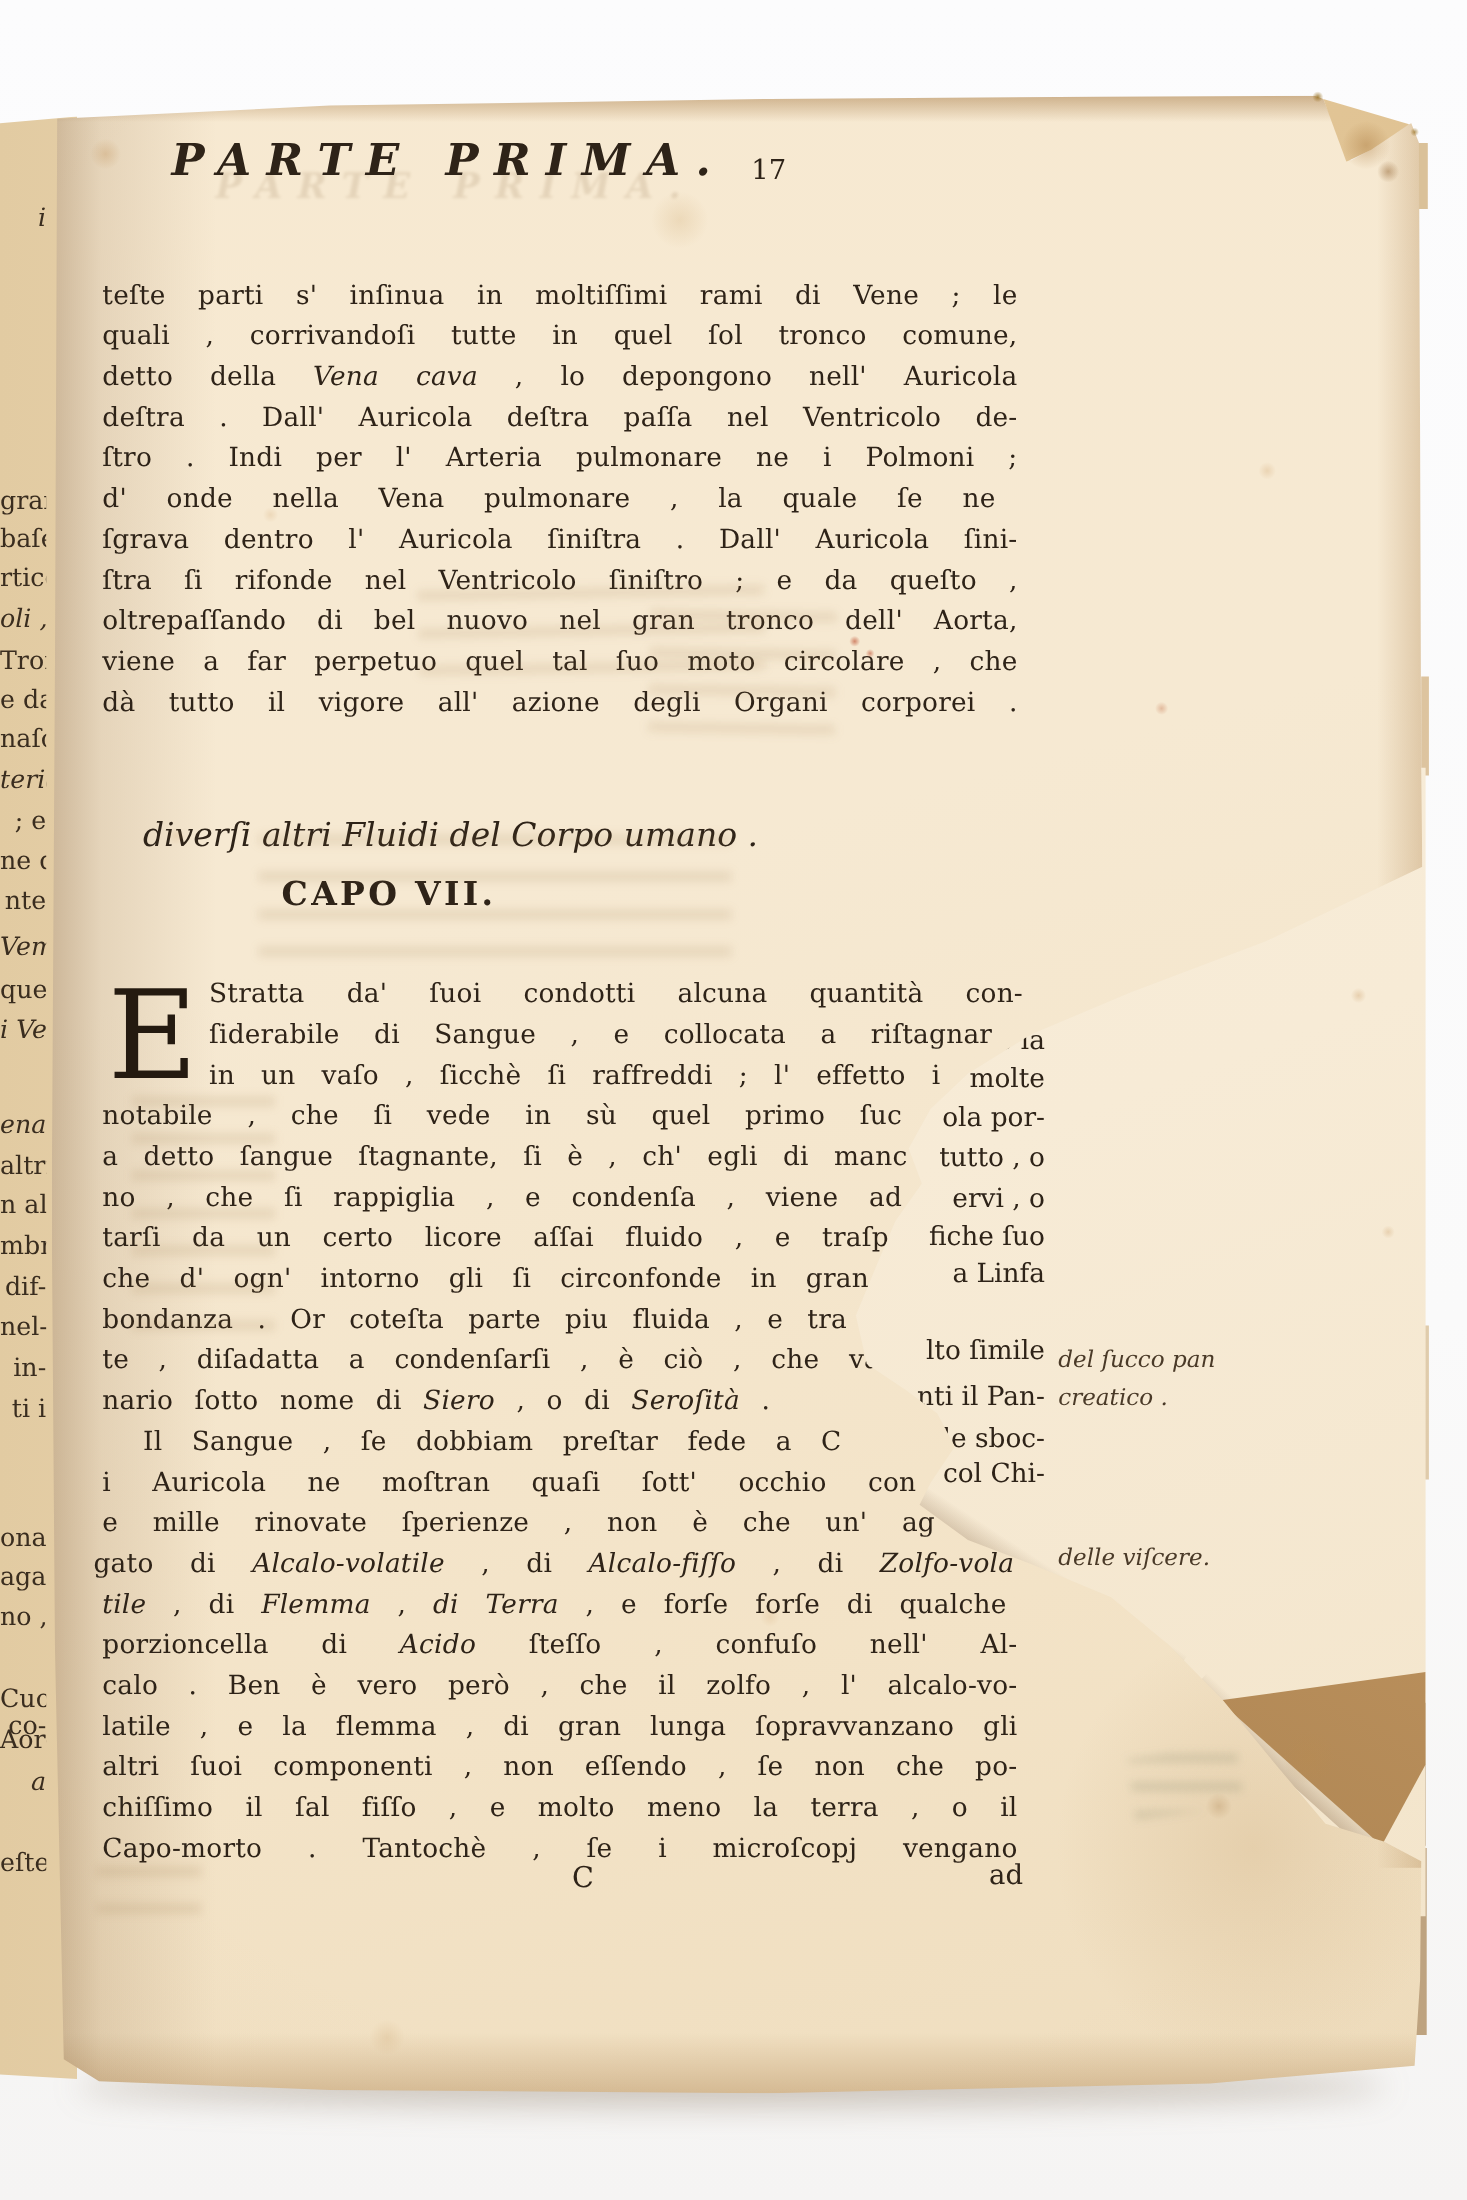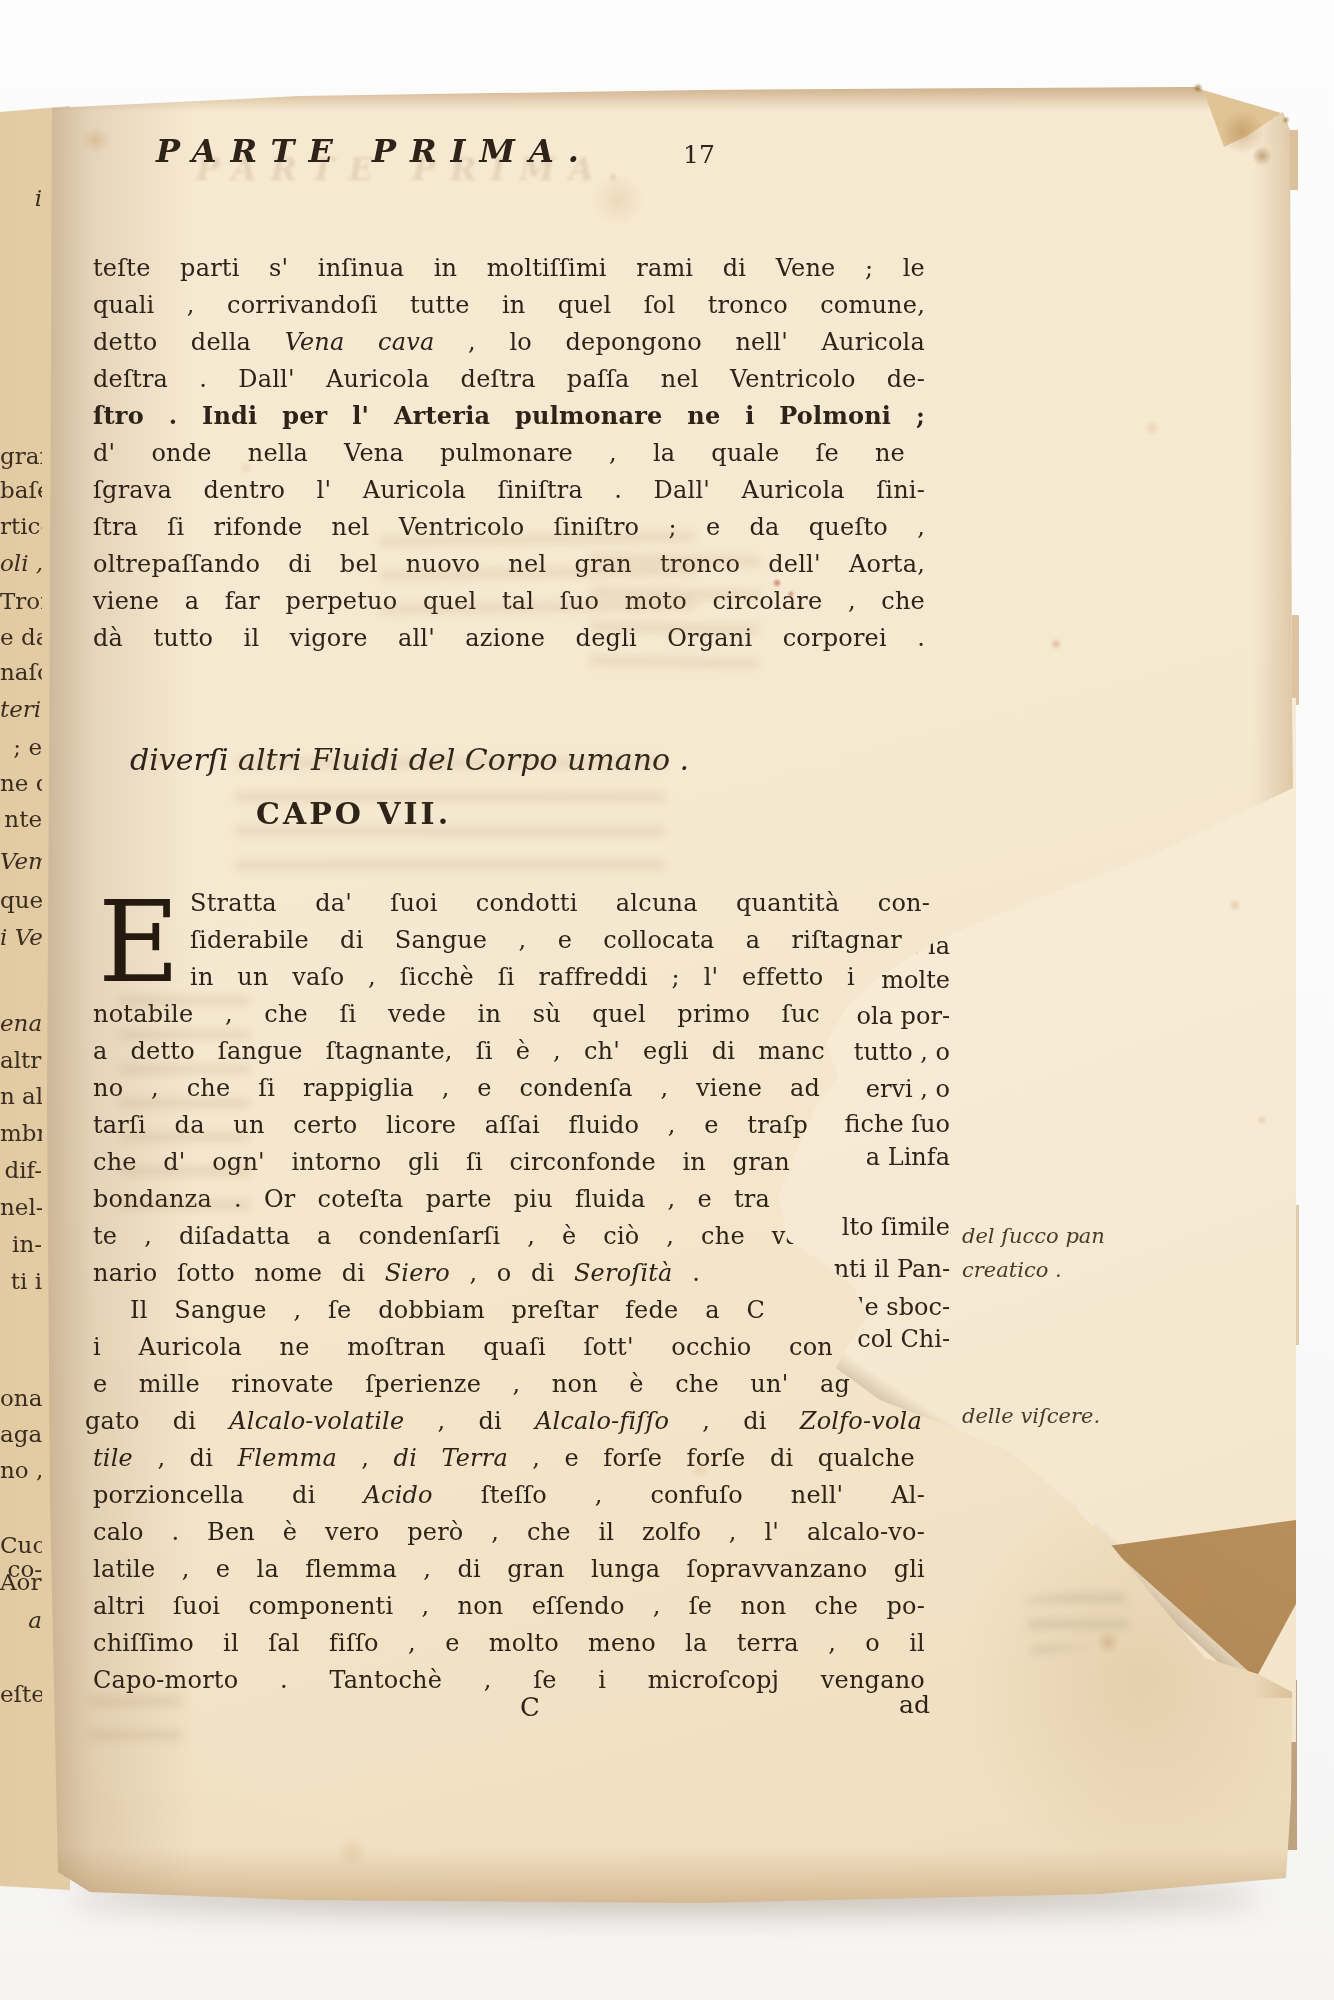--- a/index.html
+++ b/index.html
@@ -51,21 +51,21 @@
     background:linear-gradient(0deg,rgba(158,112,58,.34),rgba(158,112,58,0));}
   .edge-right{position:absolute;left:1252px;top:88px;width:42px;height:1610px;
     background:linear-gradient(270deg,rgba(168,122,66,.30),rgba(168,122,66,0));}
   .gutter-shade{position:absolute;left:47px;top:88px;width:150px;height:1812px;
     background:linear-gradient(90deg,rgba(125,86,42,.34) 0,rgba(125,86,42,.14) 45px,rgba(125,86,42,0) 100%);}
   .corner-stain{position:absolute;left:960px;top:1480px;width:360px;height:400px;
     background:radial-gradient(closest-side,rgba(188,148,94,.22),rgba(188,148,94,0));}
   
   .line{position:absolute;height:37px;font-size:24px;line-height:36px;color:var(--ink);
     text-align:justify;text-align-last:justify;letter-spacing:.2px;}
-  .header-title{position:absolute;left:156px;top:132px;font-size:32px;font-style:italic;
+  .header-title{position:absolute;left:156px;top:122px;font-size:40px;font-style:italic;
     font-weight:600;letter-spacing:14px;color:var(--ink);white-space:nowrap;}
   .header-ghost{position:absolute;left:196px;top:150px;font-size:32px;font-style:italic;
     font-weight:600;letter-spacing:14px;color:#8a6a42;opacity:.16;filter:blur(1.5px);white-space:nowrap;}
   .pagenum{position:absolute;left:683px;top:140px;font-size:25px;color:var(--ink);}
   .sec-head{position:absolute;font-style:italic;font-size:30px;color:var(--ink);
     text-align:justify;text-align-last:justify;white-space:nowrap;}
   .capo{position:absolute;left:256px;top:796px;font-size:30px;letter-spacing:3px;
     font-weight:600;color:var(--ink);white-space:nowrap;}
   .dropcap{position:absolute;left:98px;top:886px;font-size:112px;line-height:1;
     color:#241a10;}
@@ -167,21 +167,21 @@
 
     <div class="header-ghost">PARTE PRIMA.</div>
     <div class="header-title">PARTE PRIMA.</div>
     <div class="pagenum">17</div>
 
     <div id="para1">
         <div class="line" style="left: 93px; top: 250px; width: 832px;">teſte parti s' inſinua in moltiſſimi rami di Vene ; le</div>
         <div class="line" style="left: 93px; top: 287px; width: 832px;">quali , corrivandoſi tutte in quel ſol tronco comune,</div>
         <div class="line" style="left: 93px; top: 324px; width: 832px;">detto della <i>Vena cava</i> , lo depongono nell' Auricola</div>
         <div class="line" style="left: 93px; top: 361px; width: 832px;">deſtra . Dall' Auricola deſtra paſſa nel Ventricolo de-</div>
-        <div class="line" style="left: 93px; top: 398px; width: 832px; font-weight: bold;">ſtro . Indi per l' Arteria pulmonare ne i Polmoni ;</div>
+        <div class="line" style="left: 93px; top: 398px; width: 832px;">ſtro . Indi per l' Arteria pulmonare ne i Polmoni ;</div>
         <div class="line" style="left: 93px; top: 435px; width: 812px;">d' onde nella Vena pulmonare , la quale ſe ne</div>
         <div class="line" style="left: 93px; top: 472px; width: 832px;">ſgrava dentro l' Auricola ſiniſtra . Dall' Auricola ſini-</div>
         <div class="line" style="left: 93px; top: 509px; width: 832px;">ſtra ſi rifonde nel Ventricolo ſiniſtro ; e da queſto ,</div>
         <div class="line" style="left: 93px; top: 546px; width: 832px;">oltrepaſſando di bel nuovo nel gran tronco dell' Aorta,</div>
         <div class="line" style="left: 93px; top: 583px; width: 832px;">viene a far perpetuo quel tal ſuo moto circolare , che</div>
         <div class="line" style="left: 93px; top: 620px; width: 832px;">dà tutto il vigore all' azione degli Organi corporei .</div>
       </div>
 
     <div class="sec-head" style="left:130px;top:742px;width:558px">diverſi altri Fluidi del Corpo umano .</div>
 

